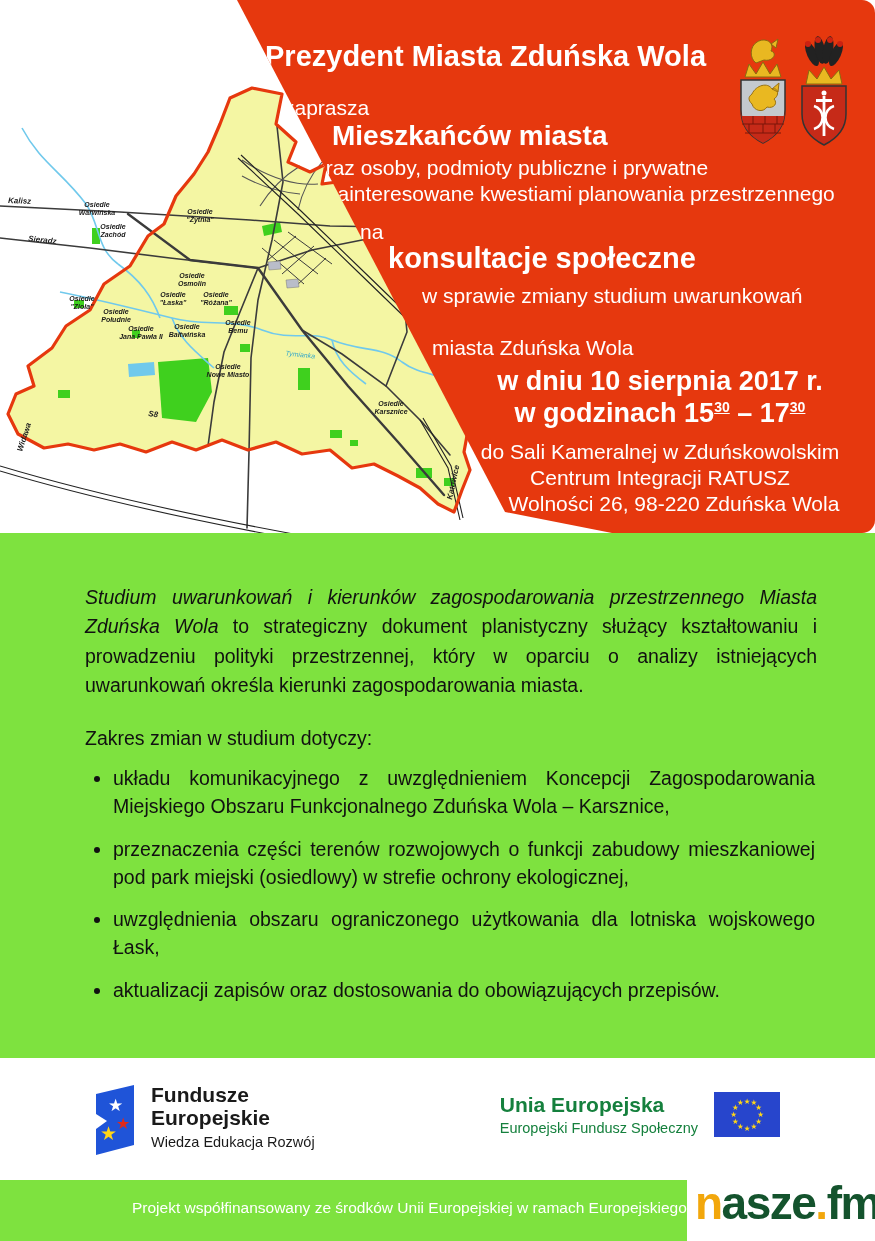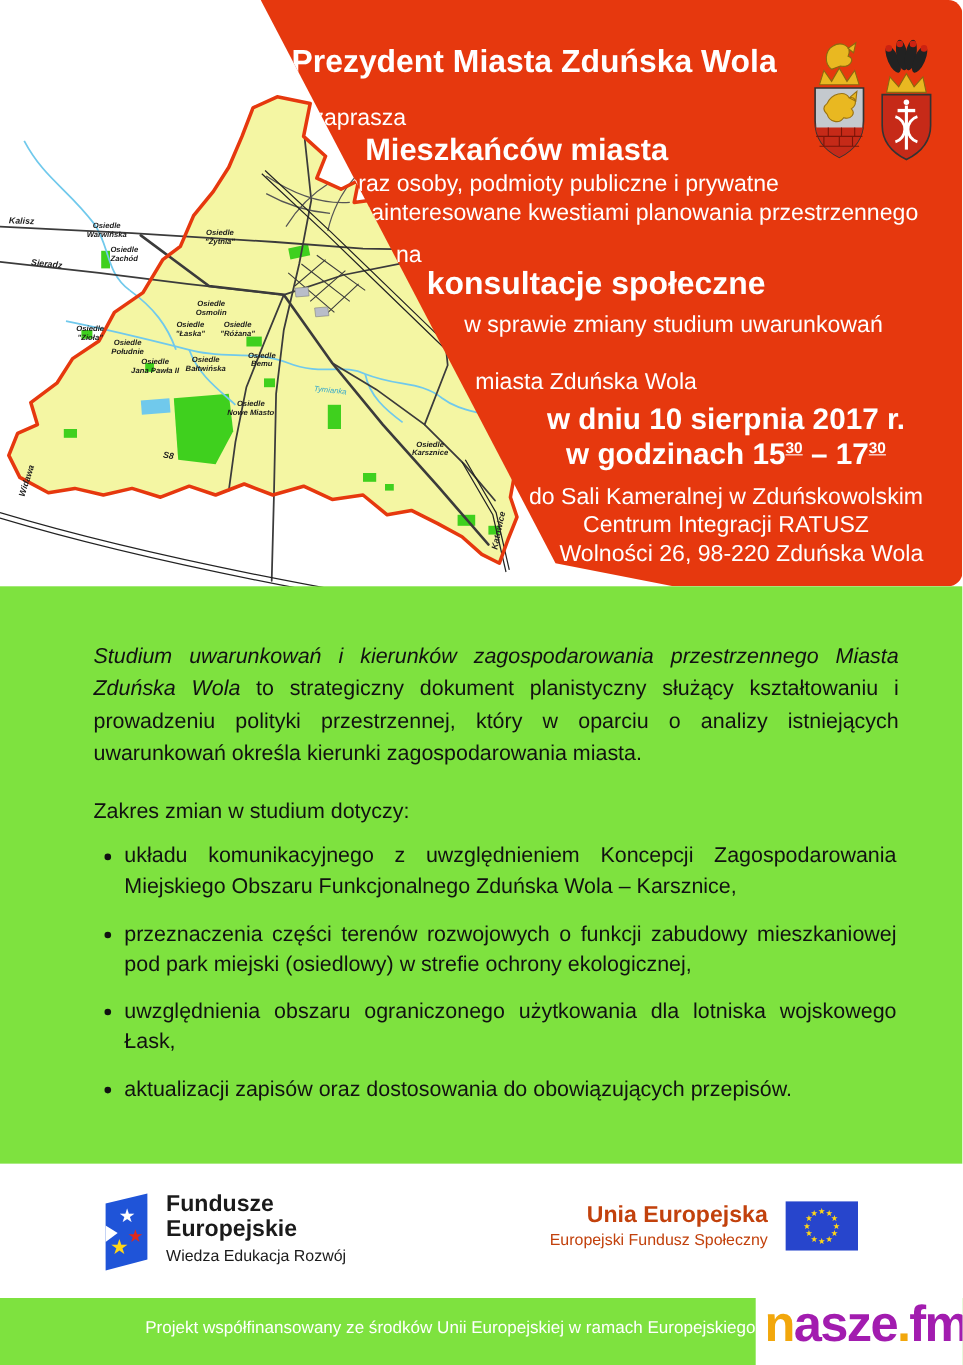--- a/index.html
+++ b/index.html
@@ -55,31 +55,31 @@
   ul.points li{margin-top:14px;font-size:19.5px;line-height:1.45;text-align:justify;padding-right:2px;}
   .method{margin-top:56px;text-align:center;font-size:19.5px;font-weight:bold;line-height:1.55;}
 
   
   .footer-white{position:absolute;left:0;top:1058px;width:875px;height:122px;background:#fff;z-index:1;}
   .fe-logo{position:absolute;left:95px;top:26px;display:flex;align-items:flex-start;}
   .fe-text{margin-left:14px;color:#1a1a1a;}
   .fe-title{font-size:21px;font-weight:bold;line-height:1.08;}
   .fe-sub{font-size:14.5px;margin-top:5px;}
   .eu-logo{position:absolute;right:95px;top:34px;display:flex;align-items:center;}
-  .eu-text{text-align:right;margin-right:16px;color:#c2410c;}
+  .eu-text{text-align:left;margin-right:16px;color:#15803d;}
   .eu-title{font-size:21px;font-weight:bold;}
   .eu-sub{font-size:14.5px;margin-top:3px;}
 
   
   .bottom-strip{position:absolute;left:0;top:1180px;width:875px;height:61px;background:#7ee23f;z-index:1;}
   .bottom-text{position:absolute;left:132px;top:19px;font-size:15.5px;color:#fff;}
   .nasze-box{position:absolute;right:0;top:1172px;width:188px;height:69px;background:#fff;z-index:3;}
   .nasze{position:absolute;left:8px;top:8px;font-size:46px;font-weight:bold;letter-spacing:-1.5px;line-height:1;}
   .nasze .org{color:#f2a70c;}
-  .nasze .drk{color:#a21caf;}
+  .nasze .drk{color:#14532d;}
 </style>
 </head>
 <body>
 
 <svg id="map-svg" width="875" height="560" viewBox="0 0 875 560" xmlns="http://www.w3.org/2000/svg">
 
   <path fill="#f4f6a3" stroke="none" d="M252,88 L282,94 L276,124 L296,142 L288,162 L310,172 L326,164 L322,184 L352,180 L362,192 L388,188 L398,202 L422,198 L446,210 L454,228 L438,246 L448,268 L430,286 L440,306 L420,322 L430,344 L446,362 L452,386 L462,406 L468,430 L464,452 L470,470 L462,490 L454,512 L438,504 L420,488 L398,476 L374,464 L352,468 L330,450 L302,454 L276,442 L248,450 L222,440 L196,450 L172,442 L146,452 L120,444 L94,450 L68,444 L44,448 L18,434 L8,414 L16,394 L34,386 L28,366 L52,348 L66,326 L90,310 L104,284 L130,266 L148,236 L164,224 L176,196 L194,174 L208,152 L220,124 L230,98 Z"></path>
 
   <g fill="#3fd01e">
     <polygon points="262,226 280,222 282,232 264,236"></polygon>

